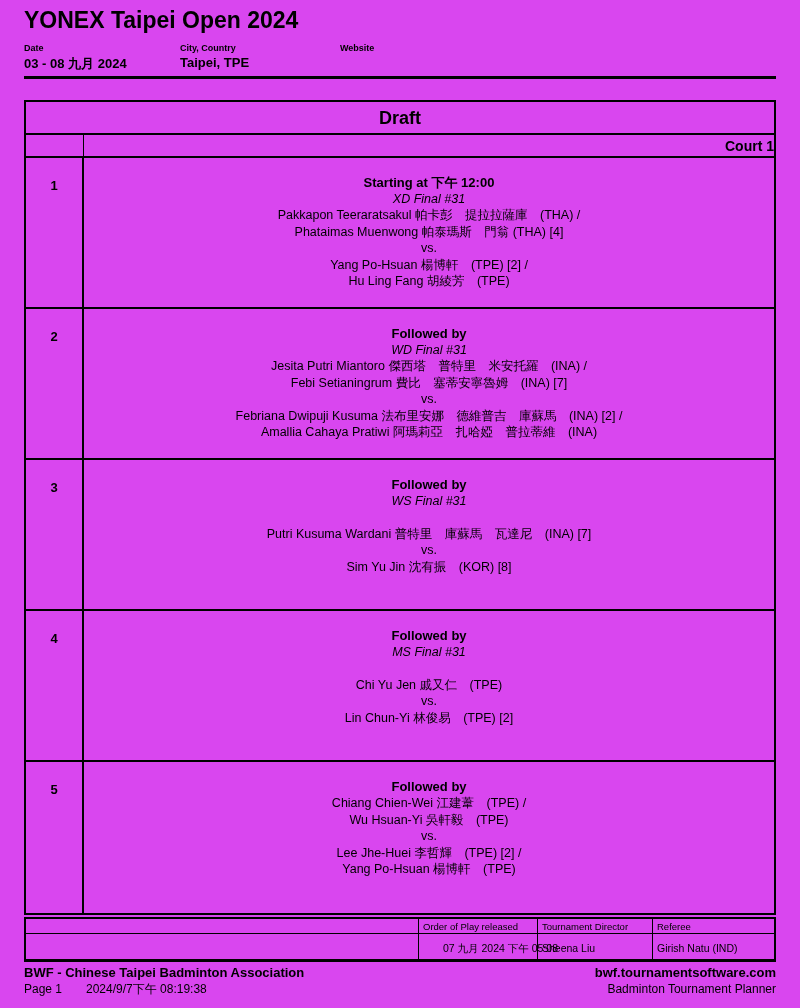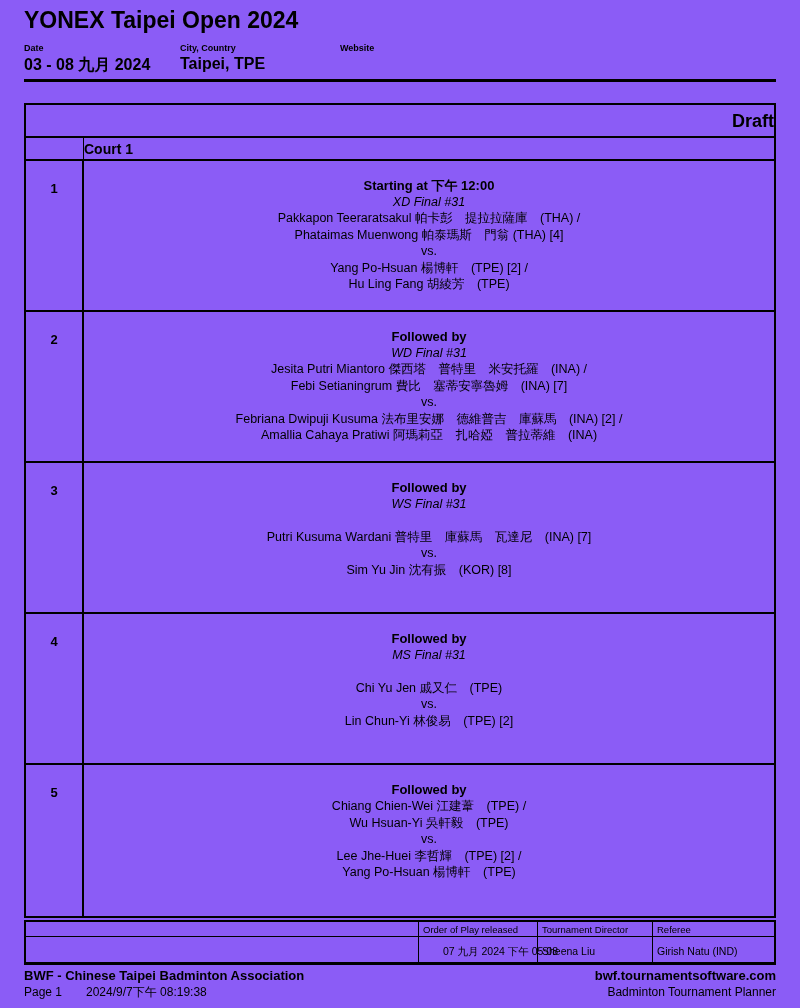--- a/index.html
+++ b/index.html
@@ -1,47 +1,47 @@
 <!DOCTYPE html>
 <html><head>
 <meta charset="utf-8">
 <style>
   * { margin: 0; padding: 0; box-sizing: border-box; }
   html, body { background: #e8e8e8; }
   .page {
     width: 800px; height: 1008px;
-    background: #8b5cf6;
+    background: #d946ef;
     color: #000000;
     font-family: "Liberation Sans", sans-serif;
     position: relative;
     margin: 0 auto;
     overflow: hidden;
   }
   
   .header { padding: 7px 24px 0 24px; }
   .title { font-size: 23px; font-weight: 700; line-height: 27px; }
   .subtitle { font-size: 14.5px; font-style: italic; font-weight: 400; margin-top: 3px; }
   .meta-row { display: flex; margin-top: 9px; justify-content: flex-end; }
   .meta-col-date { width: 156px; }
   .meta-col-city { width: 160px; }
   .meta-col-web { flex: 1; }
   .meta-label { font-size: 9px; font-weight: 700; }
-  .meta-value { font-size: 16px; font-weight: 700; margin-top: 2px; min-height: 15px; }
+  .meta-value { font-size: 13px; font-weight: 700; margin-top: 2px; min-height: 15px; }
   .header-rule { border-top: 3px solid #000; margin: 3px 24px 0 24px; }
 
   
   .doc-table { margin: 21px 24px 0 24px; border: 2px solid #000; }
   .draft-row {
-    height: 33px; line-height: 33px; text-align: right;
+    height: 33px; line-height: 33px; text-align: center;
     font-size: 18px; font-weight: 700;
     border-bottom: 2px solid #000;
   }
   .court-row { display: flex; height: 23px; border-bottom: 2px solid #000; }
   .court-spacer { width: 58px; border-right: 1px solid #000; }
-  .court-name { flex: 1; text-align: left; font-size: 14px; font-weight: 700; line-height: 22px; }
+  .court-name { flex: 1; text-align: right; font-size: 14px; font-weight: 700; line-height: 22px; }
 
   .match-row { display: flex; min-height: 151px; border-bottom: 2px solid #000; }
   .match-row:last-child { border-bottom: none; }
   .num-cell {
     width: 58px; border-right: 2px solid #000;
     text-align: center; padding-top: 20px;
     font-size: 13px; font-weight: 700;
   }
   .match-cell { flex: 1; text-align: center; padding-top: 16px; }
   .sched { font-size: 13px; font-weight: 700; line-height: 17px; }

